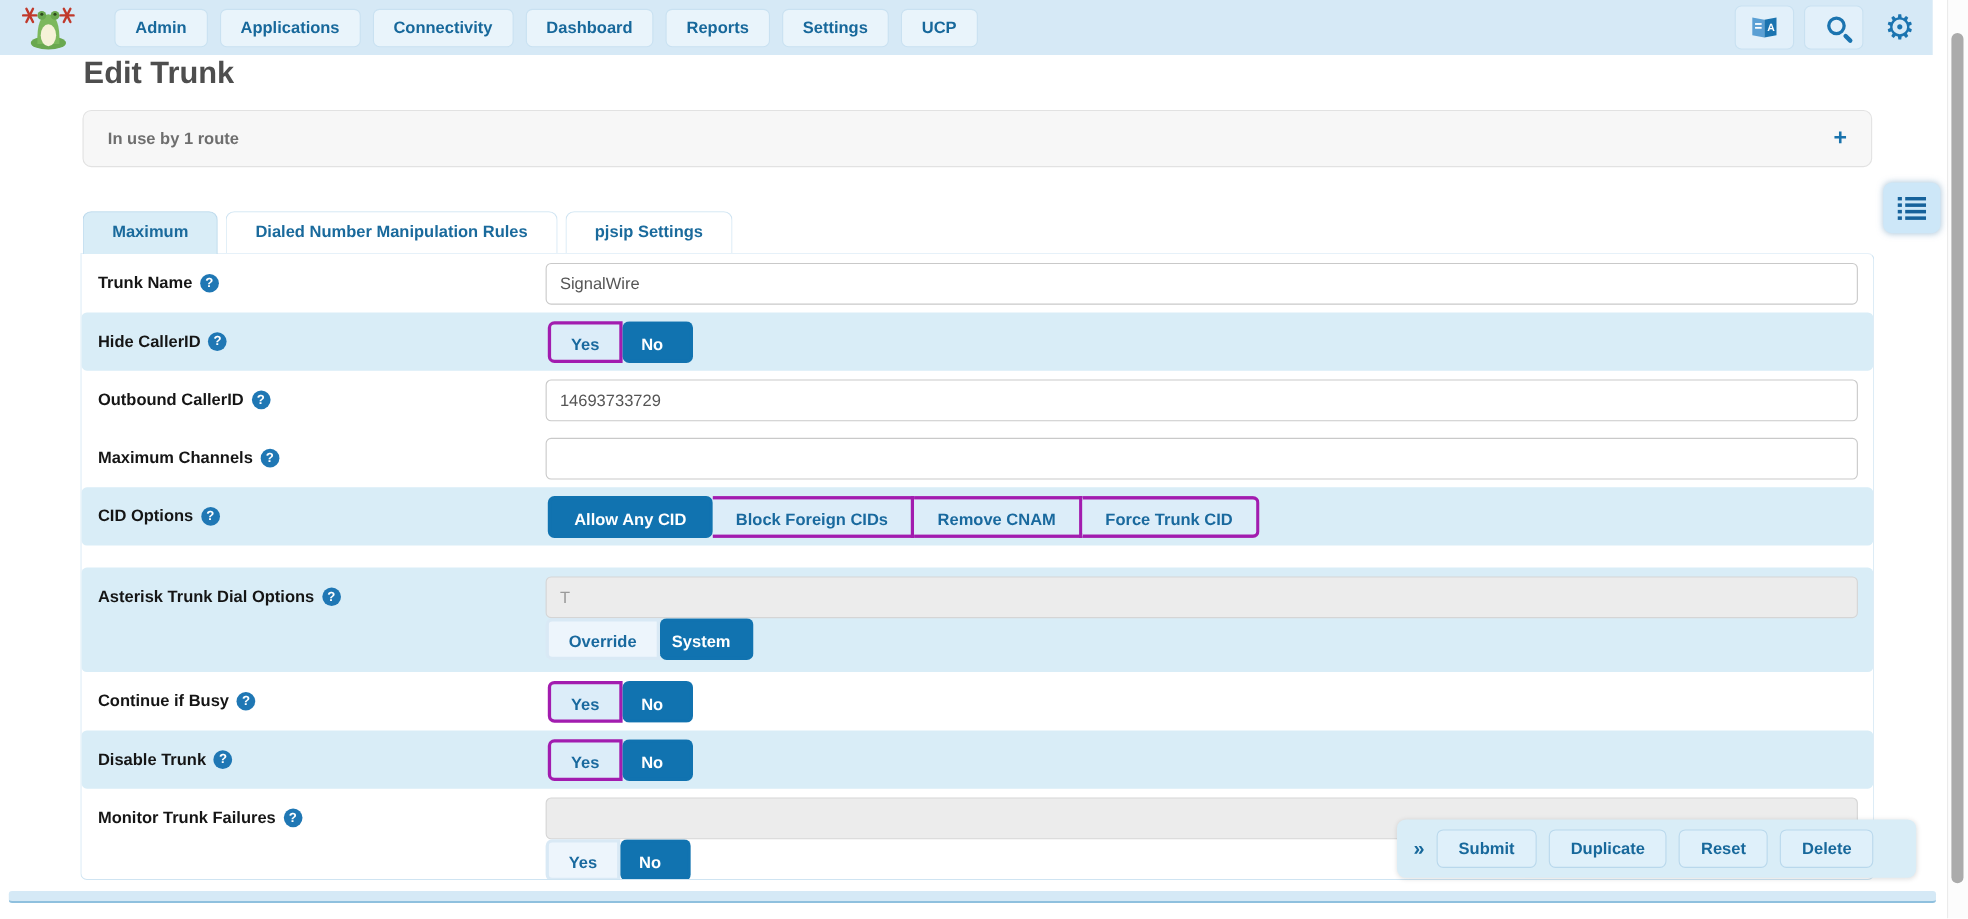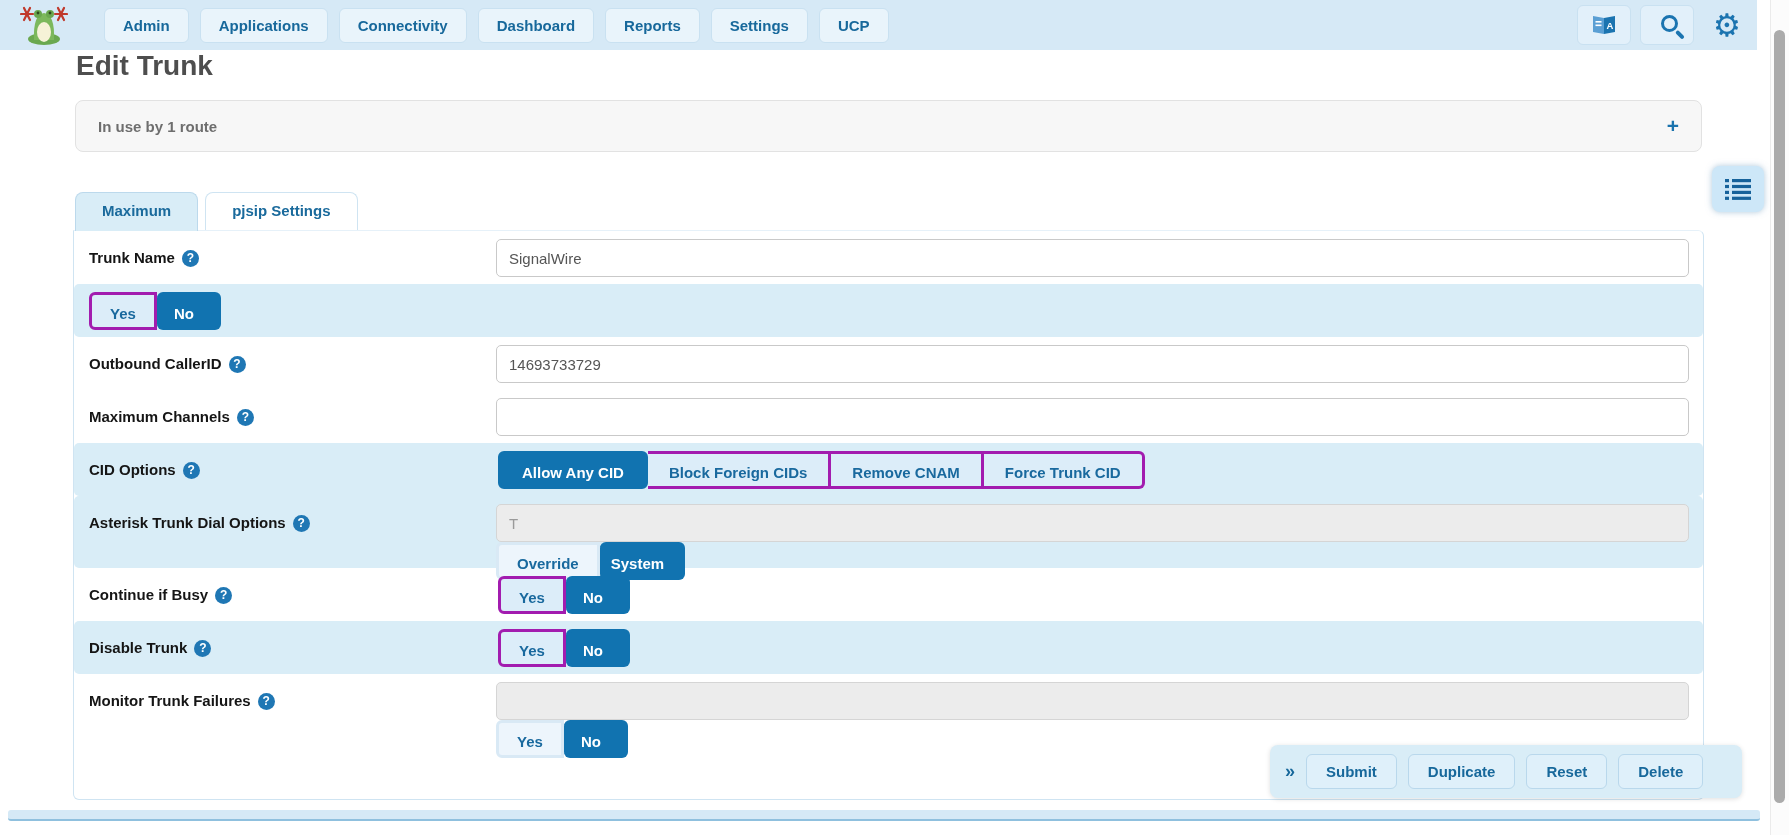--- a/index.html
+++ b/index.html
@@ -56,21 +56,21 @@
   .tab.active { background:#d9edf7; border-color:#bcd9ec; height:39px; }
 
   
   .panel {
     position:absolute; left:73px; top:230px; width:1631px; height:570px;
     border:1px solid #cfe4f2; border-top-color:#e6f1f9;
     border-radius:0 6px 6px 6px; background:#ffffff; overflow:hidden;
   }
   .row { display:flex; align-items:flex-start; padding:8px 14px 0 15px; }
   .row.alt { background:#d9edf7; border-radius:5px; }
-  .h53 { height:53px; } .h95 { height:72px; } .h104 { height:104px; }
+  .h53 { height:53px; } .h95 { height:95px;margin-top:20px; } .h104 { height:104px; }
   .lbl { width:409px; padding-top:10px; font-weight:bold; font-size:15px; color:#151515; }
   .qmark {
     display:inline-block; width:17px; height:17px; border-radius:50%;
     background:#1f77b4; color:#fff; font-size:12px; font-weight:bold;
     text-align:center; line-height:17px; vertical-align:1px; margin-left:7px; cursor:pointer;
   }
   .ctrl { flex:1; }
   .txt {
     width:1193px; height:38px; border:1px solid #c9c9c9; border-radius:5px;
     font-size:15px; color:#555; padding:0 12px; background:#fff;
@@ -177,35 +177,39 @@
 
 <div class="title">Edit Trunk</div>
 
 <div class="notice">
   <span>In use by 1 route</span>
   <span class="plus">+</span>
 </div>
 
 <div class="tabs">
   <span class="tab active">Maximum</span>
+  <span class="tab">Dialed Number Manipulation Rules</span>
   <span class="tab">pjsip Settings</span>
 </div>
 
 <div class="panel">
 
   <div class="row h53">
     <div class="lbl">
       <span>Trunk Name</span><span class="qmark">?</span>
     </div>
     <div class="ctrl">
       <input class="txt" type="text" value="SignalWire" style="">
     </div>
   </div>
 
   <div class="row alt h53">
+    <div class="lbl">
+      <span>Hide CallerID</span><span class="qmark">?</span>
+    </div>
     <div class="ctrl">
       <span class="group">
         <span class="opt">Yes</span>
         <span class="opt active">No</span>
       </span>
     </div>
   </div>
 
   <div class="row h53">
     <div class="lbl">

